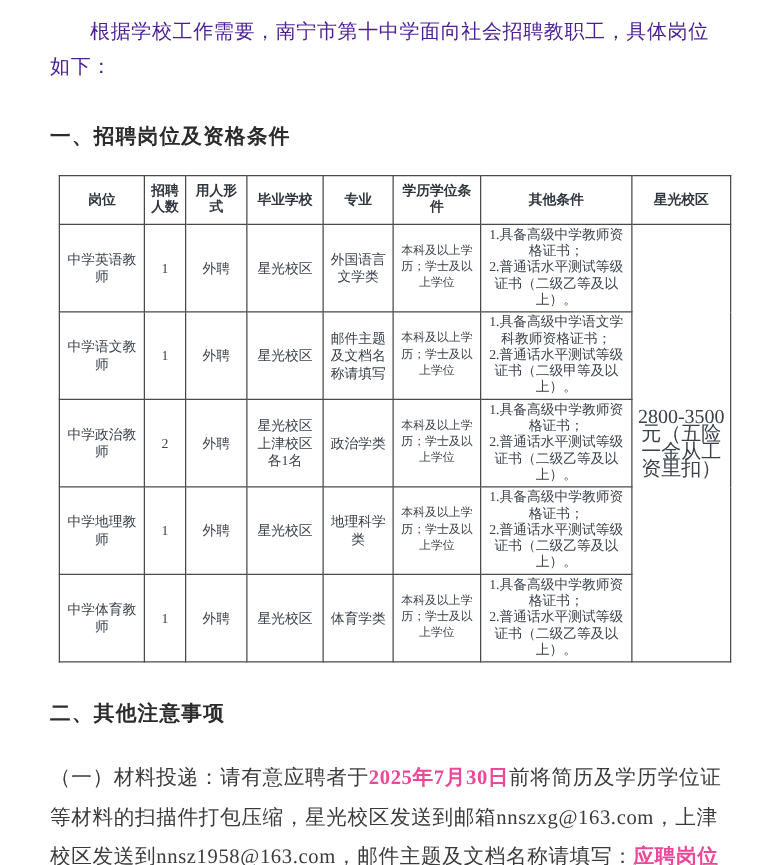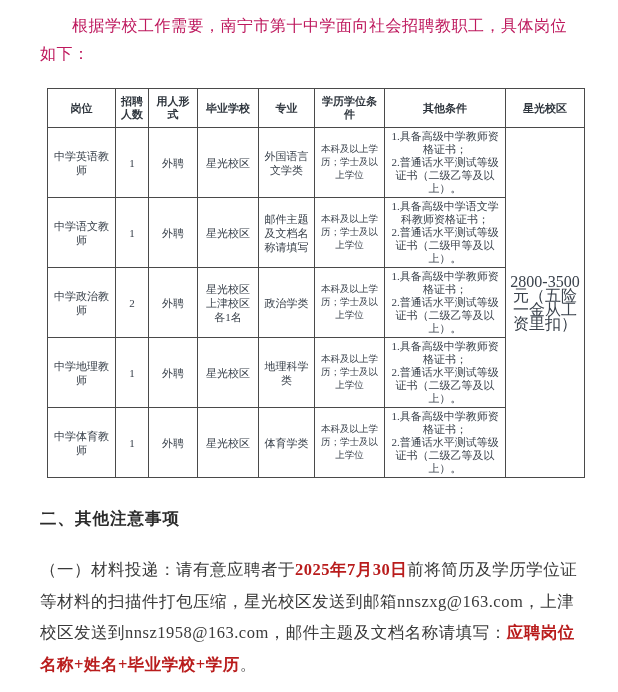--- a/index.html
+++ b/index.html
@@ -15,21 +15,21 @@
     padding: 12px 40px 10px 40px;
     overflow: hidden;
     font-family: "Liberation Sans", sans-serif;
     color: #333333;
   }
   .intro {
     margin: 0;
     font-size: 16px;
     line-height: 28px;
     text-indent: 2em;
-    color: #be185d;
+    color: #4c1d95;
     letter-spacing: 0.5px;
   }
   .sec-title {
     margin: 0;
     margin-top: 30px;
     font-size: 16.5px;
     font-weight: bold;
     color: #2b2b2b;
     letter-spacing: 1px;
   }
@@ -90,30 +90,31 @@
     font-size: 16.5px;
     line-height: 31.5px;
     color: #3a3a3a;
     letter-spacing: 0.5px;
   }
   .note.first {
     margin-top: 24px;
   }
   .note b {
     font-weight: bold;
-    color: #b91c1c;
+    color: #ec4899;
   }
 </style>
 </head>
 <body>
 
 <div class="page">
 
   <p class="intro">根据学校工作需要，南宁市第十中学面向社会招聘教职工，具体岗位如下：</p>
 
+  <h2 class="sec-title">一、招聘岗位及资格条件</h2>
 
   <table class="jobs">
     <colgroup>
       <col style="width:68px">
         <col style="width:33px">
         <col style="width:49px">
         <col style="width:61px">
       <col style="width:56px">
         <col style="width:70px">
         <col style="width:121px">

